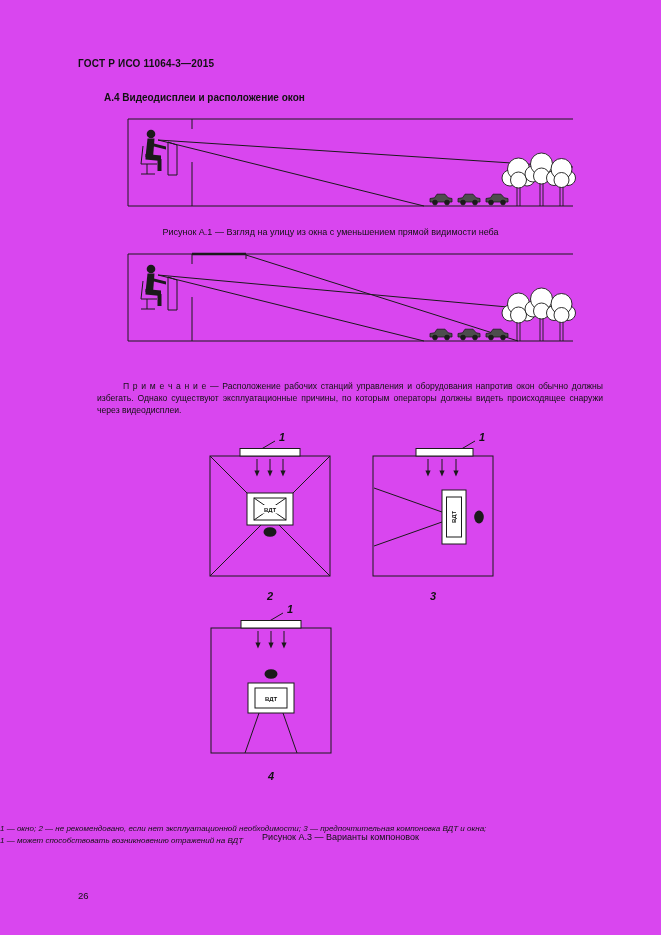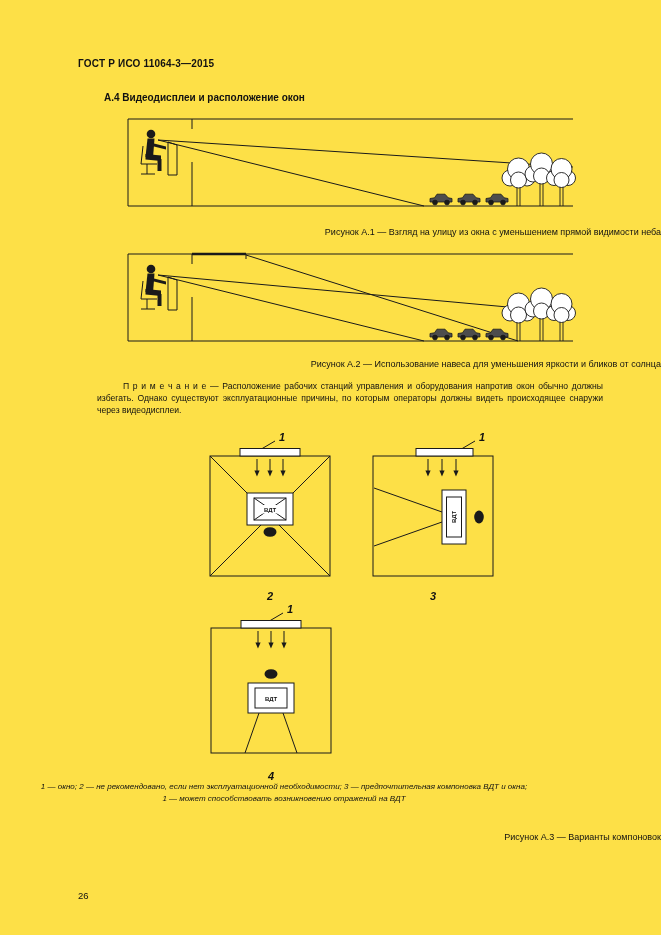--- a/index.html
+++ b/index.html
@@ -1,34 +1,34 @@
 <!DOCTYPE html>
 <html><head>
 <meta charset="utf-8">
 <style>
   * { margin:0; padding:0; box-sizing:border-box; }
   html,body { background:#ffffff; }
   .page {
-    position:relative; width:661px; height:935px; background:#fde047;
+    position:relative; width:661px; height:935px; background:#d946ef;
     font-family:"Liberation Sans", sans-serif; color:#111; overflow:hidden;
   }
   .abs { position:absolute; }
   .doc-header { left:78px; top:58px; font-size:10px; font-weight:bold; letter-spacing:0.2px; }
   .section-title { left:104px; top:92px; font-size:10px; font-weight:bold;text-align:right; }
-  .caption { left:0; width:661px; text-align:right; font-size:9px; }
+  .caption { left:0; width:661px; text-align:center; font-size:9px; }
   .cap-a1 { top:227px; }
   .cap-a2 { top:359px; }
   .cap-a3 { top:832px;padding-left:20px; }
   .fig-a1 { left:114px; top:112px; }
   .fig-a2 { left:114px; top:247px; }
   .note { left:78px; top:380px; width:506px; font-size:8.6px; line-height:1.42; text-align:justify; text-indent:26px;margin-left:19px; }
   .d2 { left:195px; top:428px; }
   .d3 { left:358px; top:428px; }
   .d4 { left:196px; top:600px; }
-  .legend { left:0; top:781px; width:568px; text-align:center; font-size:8px; font-style:italic; line-height:1.55; }
+  .legend { left:0; top:823px; width:568px; font-size:8px; font-style:italic; line-height:1.55; }
   .page-number { left:78px; top:842px; font-size:9.5px;margin-top:48px; }
   svg { display:block; }
   .num { font-family:"Liberation Sans", sans-serif; font-size:11px; font-style:italic; font-weight:bold; fill:#111; }
   .vdt { font-family:"Liberation Sans", sans-serif; font-size:6px; font-weight:bold; fill:#111; }
   .stroke { stroke:#1a1a1a; fill:none; stroke-width:1; }
 </style>
 </head>
 <body>
 
 <div class="page">
@@ -164,21 +164,20 @@
           <line x1="446" y1="70" x2="446" y2="94"></line>
             <line x1="449" y1="70" x2="449" y2="94"></line>
           <circle cx="440" cy="66" r="7.5"></circle>
             <circle cx="454" cy="66" r="7.5"></circle>
           <circle cx="447.5" cy="57" r="10.5"></circle>
             <circle cx="447.5" cy="68" r="7.5"></circle>
         </g>
       </g>
     </svg>
   </div>
-  <div class="abs caption cap-a2">Рисунок А.2 — Использование навеса для уменьшения яркости и бликов от солнца</div>
 
   <div class="abs note">П р и м е ч а н и е — Расположение рабочих станций управления и оборудования напротив окон обычно должны избегать. Однако существуют эксплуатационные причины, по которым операторы должны видеть происходящее снаружи через видеодисплеи.</div>
 
   <div class="abs d2">
     <svg width="150" height="178" viewBox="0 0 150 178">
       <g class="stroke">
         <line x1="80" y1="13" x2="63" y2="23"></line>
         <rect x="15" y="28" width="120" height="120"></rect>
         <line x1="15" y1="28" x2="135" y2="148"></line>
         <line x1="135" y1="28" x2="15" y2="148"></line>

